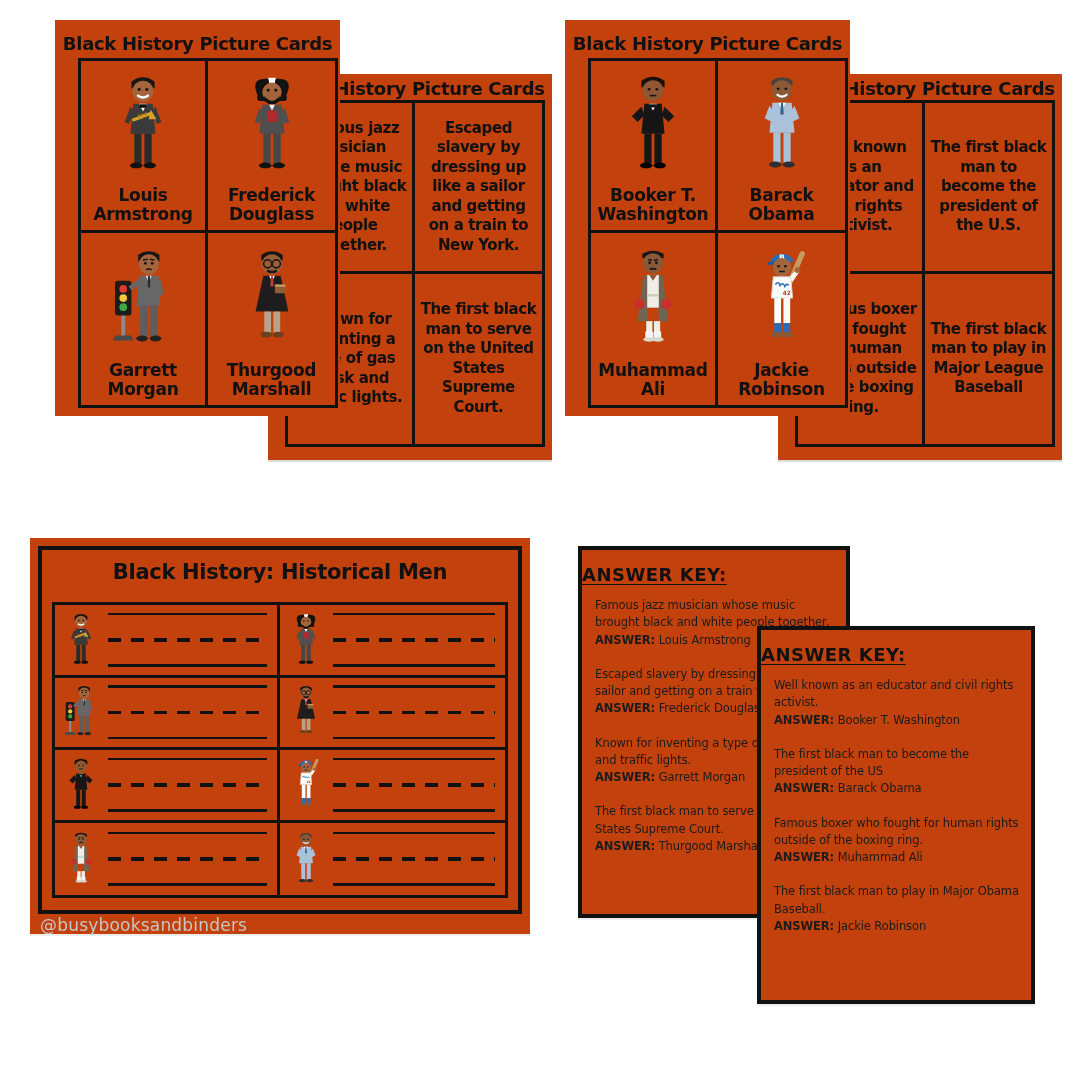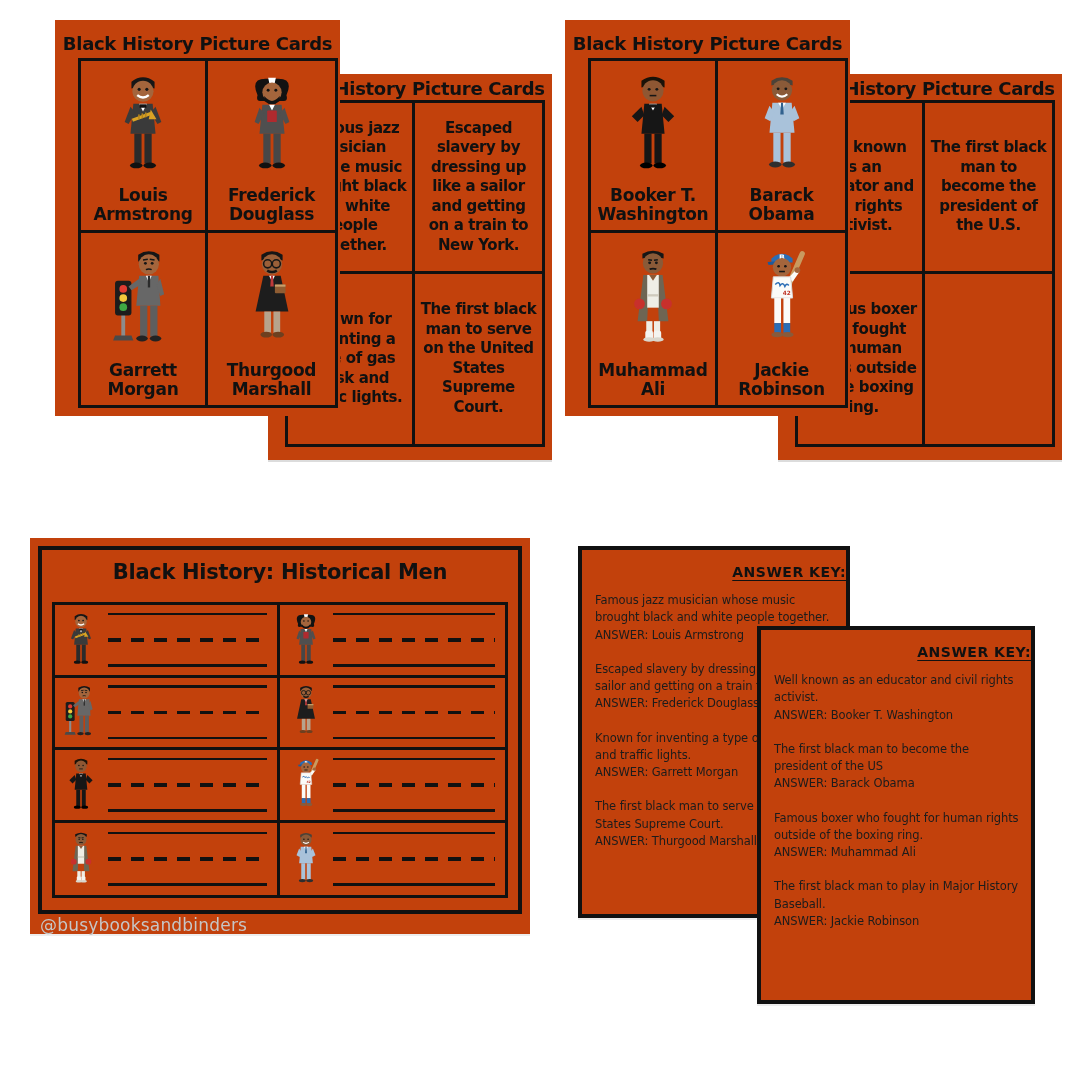--- a/index.html
+++ b/index.html
@@ -41,25 +41,25 @@
   .ws-cell:nth-child(2n){border-right:none;}
   .ws-cell:nth-child(n+7){border-bottom:none;}
   .ws-lines{flex:1;margin-left:8px;height:54px;display:flex;flex-direction:column;justify-content:space-between;}
   .ln-solid{height:2.5px;background:#111;}
   .ln-dash{height:3.5px;background:repeating-linear-gradient(90deg,#111 0 13px,transparent 13px 23px);}
   .ws-watermark{position:absolute;left:10px;top:377px;font-size:17px;color:#c6c6c6;letter-spacing:0.2px;}
   
   .key{border:4px solid #111;box-sizing:border-box;}
   .key-a{left:578px;top:546px;width:272px;height:372px;z-index:1;box-shadow:0 2px 0 rgba(0,0,0,0.07);}
   .key-b{left:757px;top:626px;width:278px;height:378px;z-index:2;box-shadow:0 2px 0 rgba(0,0,0,0.07);}
-  .key-title{margin-top:14px;text-align:right;font-size:14px;font-weight:bold;
+  .key-title{margin-top:14px;text-align:left;font-size:18px;font-weight:bold;
              text-decoration:underline;text-underline-offset:3px;letter-spacing:0.5px;}
   .key-entries{padding:12px 10px 0 13px;font-size:11.5px;line-height:1.5;color:#1c1c1c;letter-spacing:-0.1px;}
   .key-entry{margin-bottom:17px;}
-  .ans-label{font-weight:normal;}
+  .ans-label{font-weight:bold;}
   .hidden-defs{position:absolute;width:0;height:0;overflow:hidden;}
   svg.fig{display:block;}
 </style>
 </head>
 <body>
 
 <svg class="hidden-defs" aria-hidden="true">
     <defs>
   <symbol id="s-armstrong" viewBox="0 0 70 110">
     <path d="M23 10 Q35 1 47 10 L47 17 Q35 13 23 17 Z" fill="#161616"></path>
@@ -267,20 +267,21 @@
       </div>
     </div>
   </div>
 
   <div class="page dc-page" style="left:778px;top:74px;">
     <div class="dc-title">Black History Picture Cards</div>
     <div class="dc-grid">
       <div class="dc-cell">Well known as an educator and civil rights activist.</div>
       <div class="dc-cell">The first black man to become the president of the U.S.</div>
       <div class="dc-cell">Famous boxer who fought for human rights outside of the boxing ring.</div>
+      <div class="dc-cell">The first black man to play in Major League Baseball</div>
     </div>
   </div>
 
   <div class="page pc-page" style="left:565px;top:20px;">
     <div class="pc-title">Black History Picture Cards</div>
     <div class="pc-grid">
       <div class="pc-cell">
         <span class="pc-fig">
             <svg class="fig" width="76" height="106">
               <use href="#s-washington"></use>
@@ -450,19 +451,19 @@
       </div>
       <div class="key-entry">
         <div>The first black man to become the president of the US</div>
         <div><span class="ans-label">ANSWER:</span> <span>Barack Obama</span></div>
       </div>
       <div class="key-entry">
         <div>Famous boxer who fought for human rights outside of the boxing ring.</div>
         <div><span class="ans-label">ANSWER:</span> <span>Muhammad Ali</span></div>
       </div>
       <div class="key-entry">
-        <div>The first black man to play in Major History Baseball.</div>
+        <div>The first black man to play in Major Obama Baseball.</div>
         <div><span class="ans-label">ANSWER:</span> <span>Jackie Robinson</span></div>
       </div>
     </div>
   </div>
 
 </div>
 
 </body></html>

